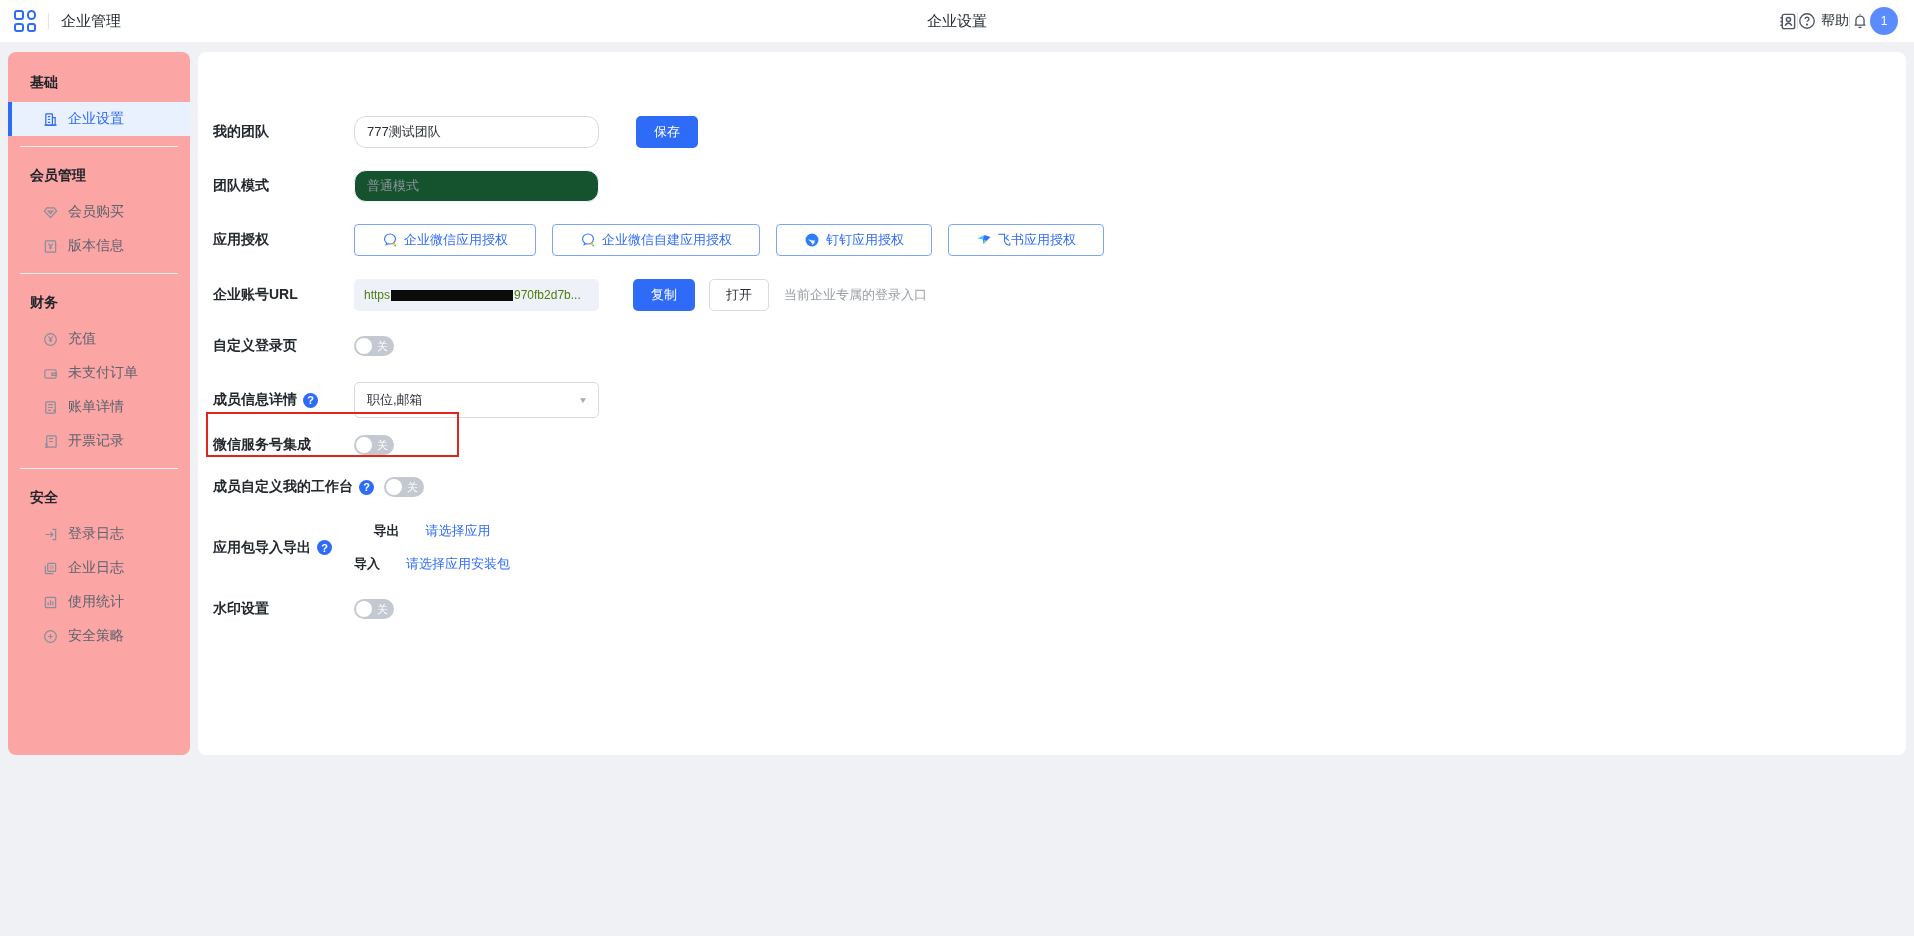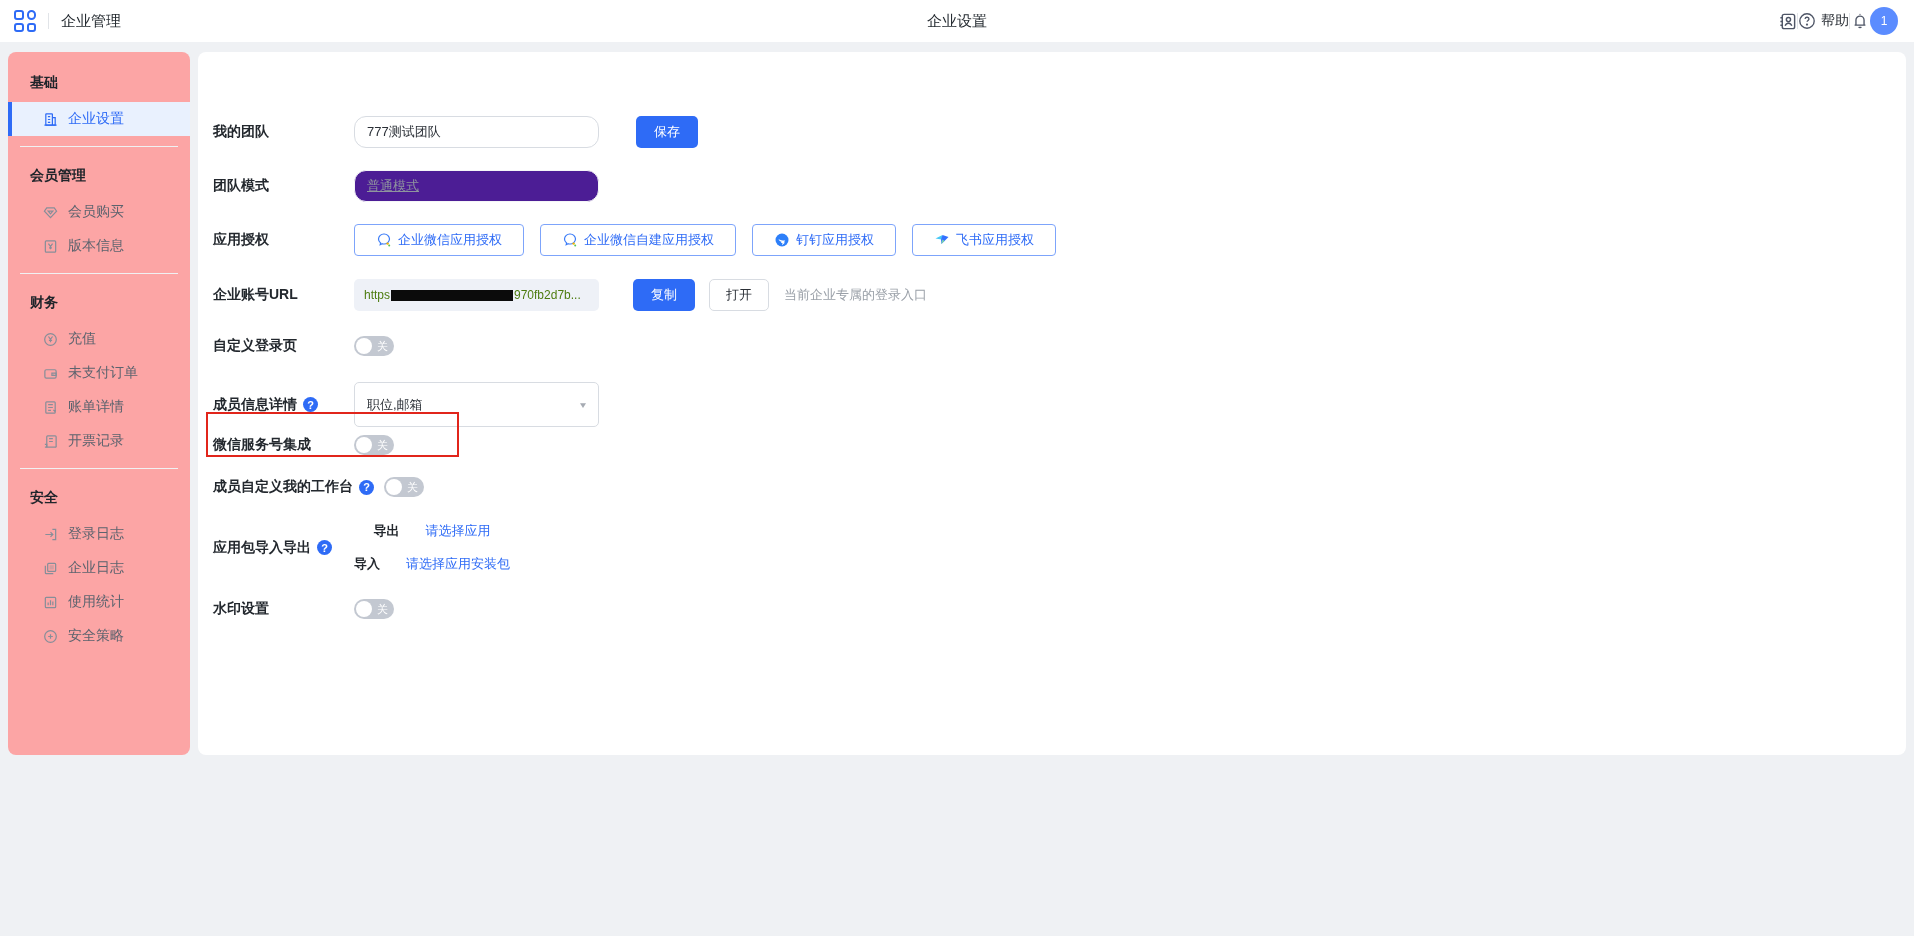--- a/index.html
+++ b/index.html
@@ -62,50 +62,50 @@
     display:flex; align-items:center; gap:6px; flex:none;
   }
   .q-icon{
     width:15px; height:15px; border-radius:50%; background:#2e6bf6; color:#fff;
     font-size:11px; font-weight:bold; display:inline-flex; align-items:center; justify-content:center; cursor:pointer; flex:none;
   }
   .text-input{
     width:245px; height:32px; border:1px solid #d8dce2; border-radius:12px;
     padding:0 12px; font-size:13px; color:#2a2f36; display:flex; align-items:center; background:#fff;
   }
-  .text-input.disabled{ background:#4c1d95; border-color:#f5f6f8; color:#8f959e;text-decoration:underline; }
+  .text-input.disabled{ background:#14532d; border-color:#f5f6f8; color:#8f959e; }
   .btn-primary{
     height:32px; padding:0 18px; background:#2e6bf6; color:#fff; border:none;
     border-radius:5px; font-size:13px; cursor:pointer; font-family:inherit;
   }
   .btn-plain{
     height:32px; padding:0 16px; background:#fff; color:#2a2f36; border:1px solid #d8dce2;
     border-radius:5px; font-size:13px; cursor:pointer; font-family:inherit;
   }
   .auth-btn{
-    height:32px; padding:0 21px; background:#fff; border:1px solid #7da4fb; color:#2e6bf6;
+    height:32px; padding:0 27px; background:#fff; border:1px solid #7da4fb; color:#2e6bf6;
     border-radius:4px; font-size:13px; cursor:pointer; display:inline-flex; align-items:center; gap:6px; font-family:inherit;
   }
   .auth-row{ display:flex; gap:16px; }
   .url-input{
     width:245px; height:32px; background:#eef1f7; border-radius:5px;
     padding:0 10px; font-size:12px; color:#4d7c0f; display:flex; align-items:center; overflow:hidden; white-space:nowrap;
   }
   .redact{ display:inline-block; width:122px; height:11px; background:#0b0b0b; margin:0 1px; flex:none; }
   .hint{ color:#9aa0a8; font-size:13px; }
   .toggle{
     width:40px; height:20px; border-radius:10px; background:#c3c8d1; position:relative;
     display:inline-flex; align-items:center; cursor:pointer; flex:none;
   }
   .toggle .knob{
     width:16px; height:16px; border-radius:50%; background:#fff; position:absolute; left:2px; top:2px;
   }
   .toggle .t-label{ position:absolute; right:6px; color:#fff; font-size:11px; line-height:1; }
   .select{
-    width:245px; height:45px; border:1px solid #d8dce2; border-radius:5px; background:#fff;
+    width:245px; height:36px; border:1px solid #d8dce2; border-radius:5px; background:#fff;
     padding:0 12px; font-size:13px; color:#2a2f36; display:flex; align-items:center; justify-content:space-between; cursor:pointer;
   }
   .chev{ color:#a6abb3; font-size:12px; transform:scaleY(0.8); }
   .red-box{
     position:absolute; left:8px; top:360px; width:253px; height:45px;
     border:2px solid #e1251b; pointer-events:none;
   }
   .io-line{ display:flex; align-items:center; gap:26px; font-size:13px;justify-content:center; }
   .io-key{ color:#23282e; font-weight:bold; }
   .link{ color:#2e6bf6; cursor:pointer; font-size:13px; }

